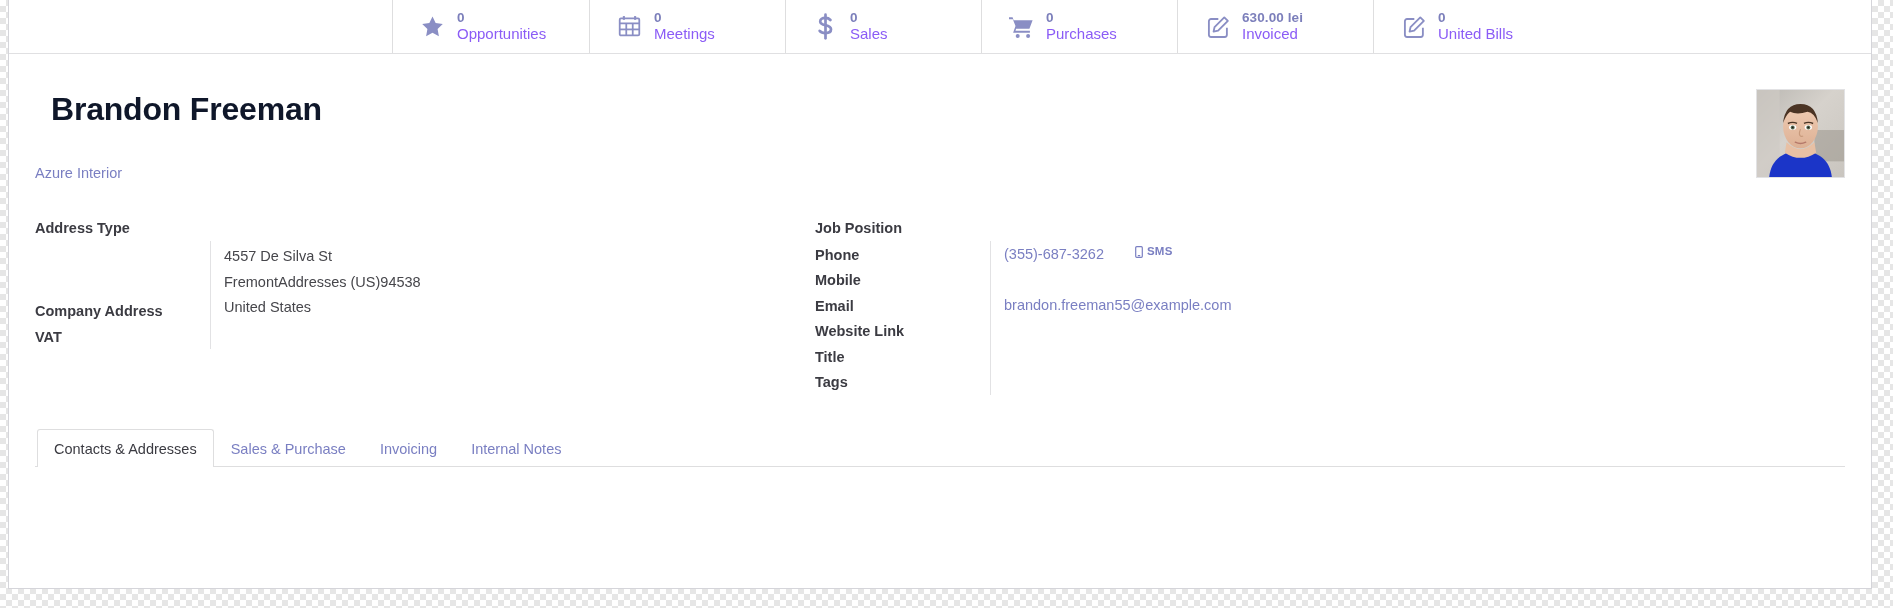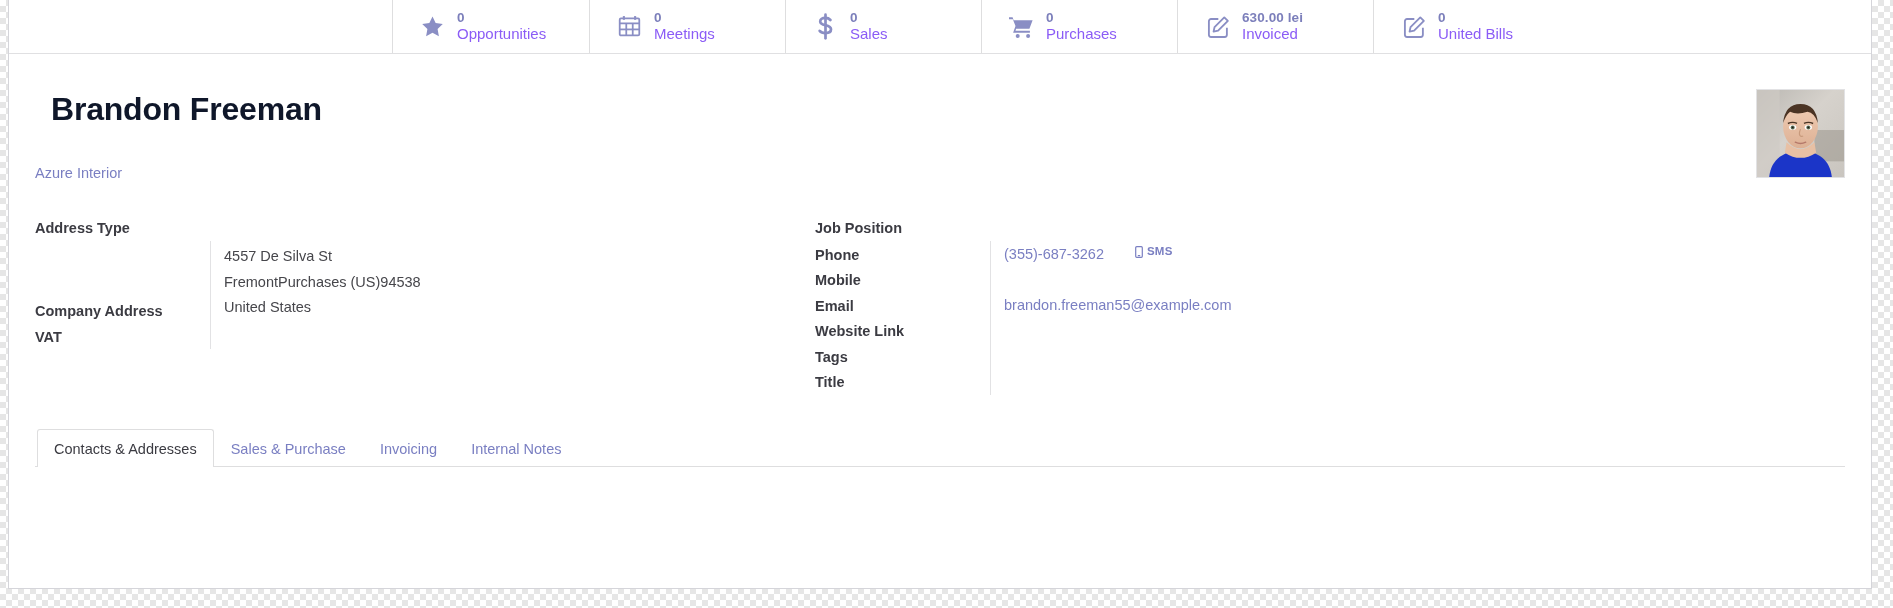--- a/index.html
+++ b/index.html
@@ -334,21 +334,21 @@
           <div class="flabel">Address Type</div>
         </div>
 
         <div class="frow">
           <div class="flabel">Company Address</div>
           <div class="fval">
             <span class="addr-line">4557 De Silva St</span>
             <span class="addr-line">
               <span class="addr-parts">
                 <span>Fremont</span>
-                <span>Purchases (US)</span>
+                <span>Addresses (US)</span>
                 <span>94538</span>
               </span>
             </span>
             <span class="addr-line">United States</span>
           </div>
         </div>
 
         <div class="frow">
           <div class="flabel">VAT</div>
           <div class="fval">&nbsp;</div>
@@ -389,26 +389,26 @@
             <a class="link-val">brandon.freeman55@example.com</a>
           </div>
         </div>
 
         <div class="frow">
           <div class="flabel">Website Link</div>
           <div class="fval">&nbsp;</div>
         </div>
 
         <div class="frow">
+          <div class="flabel">Title</div>
+          <div class="fval">&nbsp;</div>
+        </div>
+
+        <div class="frow">
           <div class="flabel">Tags</div>
-          <div class="fval">&nbsp;</div>
-        </div>
-
-        <div class="frow">
-          <div class="flabel">Title</div>
           <div class="fval">&nbsp;</div>
         </div>
 
       </div>
     </div>
 
     <div class="notebook">
       <div class="nb-tab active">Contacts &amp; Addresses</div>
       <div class="nb-tab">Sales &amp; Purchase</div>
       <div class="nb-tab">Invoicing</div>

